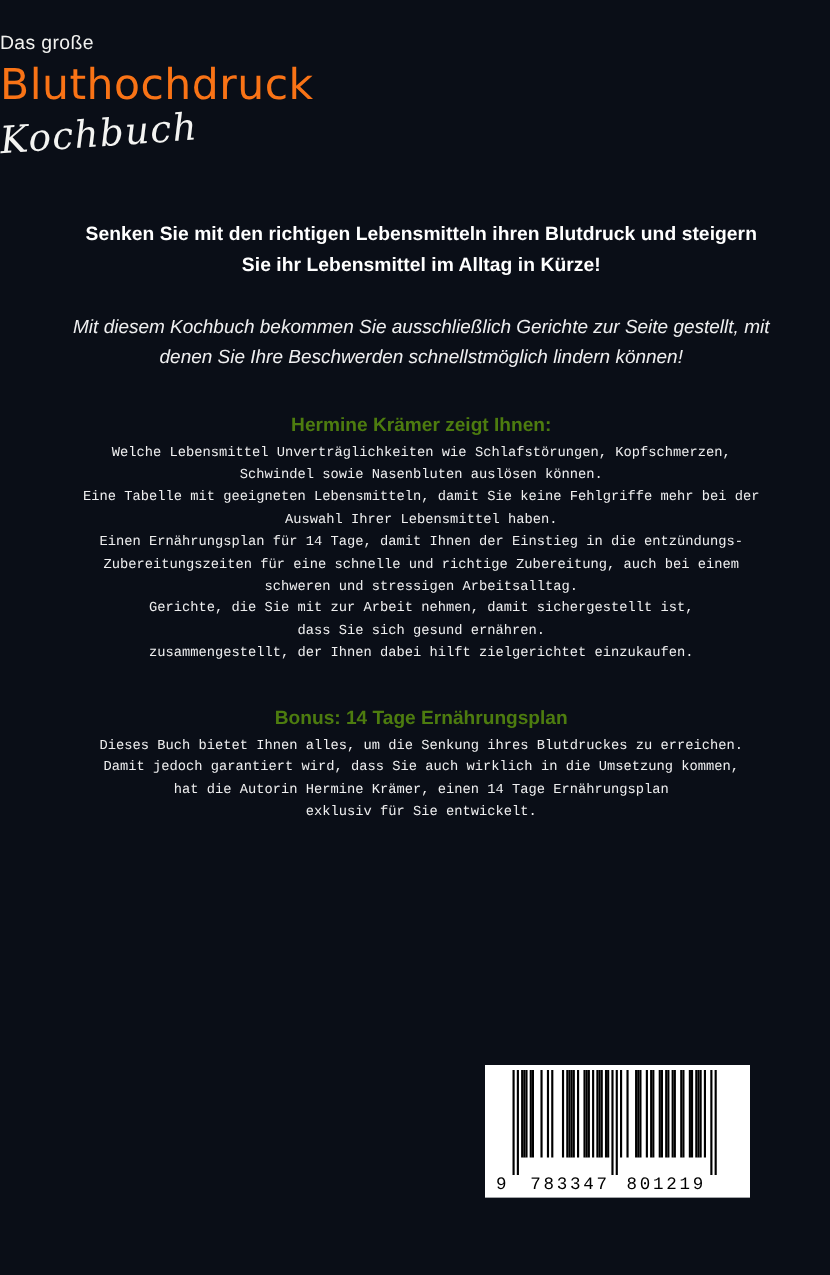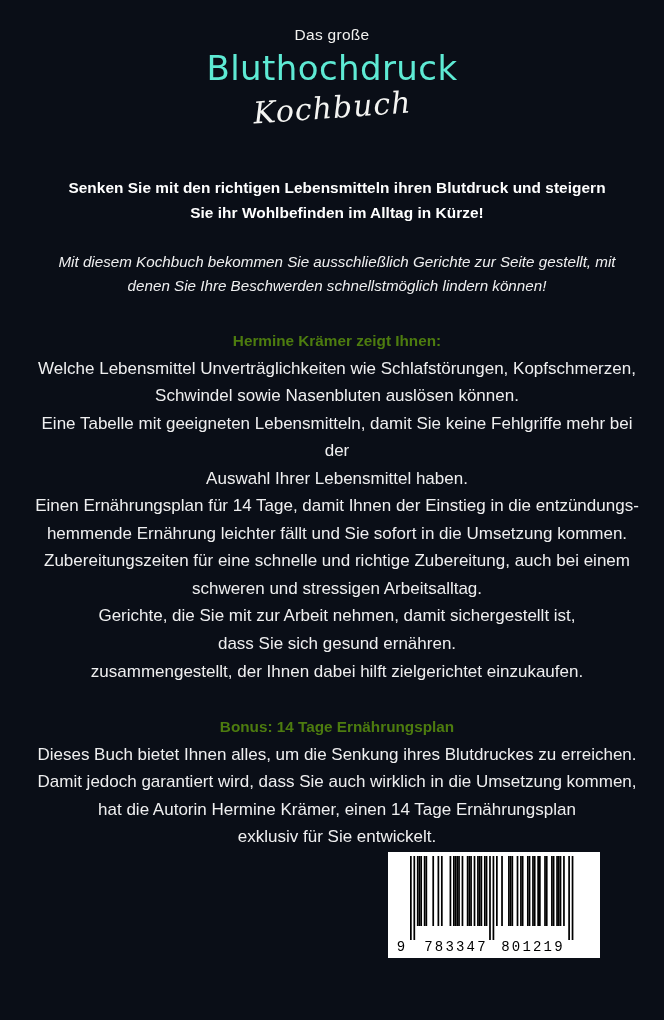--- a/index.html
+++ b/index.html
@@ -20,35 +20,35 @@
     position: relative;
     width: 664px;
     height: 1020px;
     box-sizing: border-box;
   }
 
   
   .masthead {
     width: 100%;
     padding-top: 26px;
-    text-align: center;
+    text-align: left;
   }
   .kicker {
     font-size: 15.5px;
     font-weight: 400;
     letter-spacing: 0.3px;
     color: #f2f2f0;
     line-height: 1.1;
   }
   .maintitle {
     margin-top: 8px;
     font-size: 34px;
     font-weight: 400;
     letter-spacing: 0.4px;
-    color: #5eead4;
+    color: #f97316;
     line-height: 1.05;
     font-family: "DejaVu Sans", sans-serif;
   }
   .script {
     margin-top: 4px;
     font-size: 30px;
     color: #f4f4f2;
     font-family: "DejaVu Serif", serif;
     font-style: italic;
     font-weight: 400;
@@ -87,24 +87,25 @@
     margin-top: 30px;
   }
   .block-title {
     font-size: 15.3px;
     font-weight: bold;
     line-height: 1.62;
     color: #4d7c0f;
     margin-bottom: 1px;
   }
   .block-line {
-    font-size: 17px;
+    font-size: 11px;
     font-weight: 400;
     line-height: 1.62;
     color: #efeff0;
+    font-family: Liberation Mono, monospace;
   }
 
   .bonus {
     margin-top: 30px;
   }
 
   
   .barcode-wrap {
     position: absolute;
     left: 388px;
@@ -129,36 +130,35 @@
     <div class="maintitle">Bluthochdruck</div>
     <div>
       <span class="script">Kochbuch</span>
     </div>
   </div>
 
   <div class="content">
 
     <div class="headline">
       <div>Senken Sie mit den richtigen Lebensmitteln ihren Blutdruck und steigern</div>
-      <div>Sie ihr Wohlbefinden im Alltag in Kürze!</div>
+      <div>Sie ihr Lebensmittel im Alltag in Kürze!</div>
     </div>
 
     <div class="lead">
       <div>Mit diesem Kochbuch bekommen Sie ausschließlich Gerichte zur Seite gestellt, mit</div>
       <div>denen Sie Ihre Beschwerden schnellstmöglich lindern können!</div>
     </div>
 
     <div class="block">
       <div class="block-title">Hermine Krämer zeigt Ihnen:</div>
       <div class="block-line">Welche Lebensmittel Unverträglichkeiten wie Schlafstörungen, Kopfschmerzen,</div>
       <div class="block-line">Schwindel sowie Nasenbluten auslösen können.</div>
       <div class="block-line">Eine Tabelle mit geeigneten Lebensmitteln, damit Sie keine Fehlgriffe mehr bei der</div>
       <div class="block-line">Auswahl Ihrer Lebensmittel haben.</div>
       <div class="block-line">Einen Ernährungsplan für 14 Tage, damit Ihnen der Einstieg in die entzündungs-</div>
-      <div class="block-line">hemmende Ernährung leichter fällt und Sie sofort in die Umsetzung kommen.</div>
       <div class="block-line">Zubereitungszeiten für eine schnelle und richtige Zubereitung, auch bei einem</div>
       <div class="block-line">schweren und stressigen Arbeitsalltag.</div>
       <div class="block-line">Gerichte, die Sie mit zur Arbeit nehmen, damit sichergestellt ist,</div>
       <div class="block-line">dass Sie sich gesund ernähren.</div>
       <div class="block-line">zusammengestellt, der Ihnen dabei hilft zielgerichtet einzukaufen.</div>
     </div>
 
     <div class="block bonus">
       <div class="block-title">Bonus: 14 Tage Ernährungsplan</div>
       <div class="block-line">Dieses Buch bietet Ihnen alles, um die Senkung ihres Blutdruckes zu erreichen.</div>

